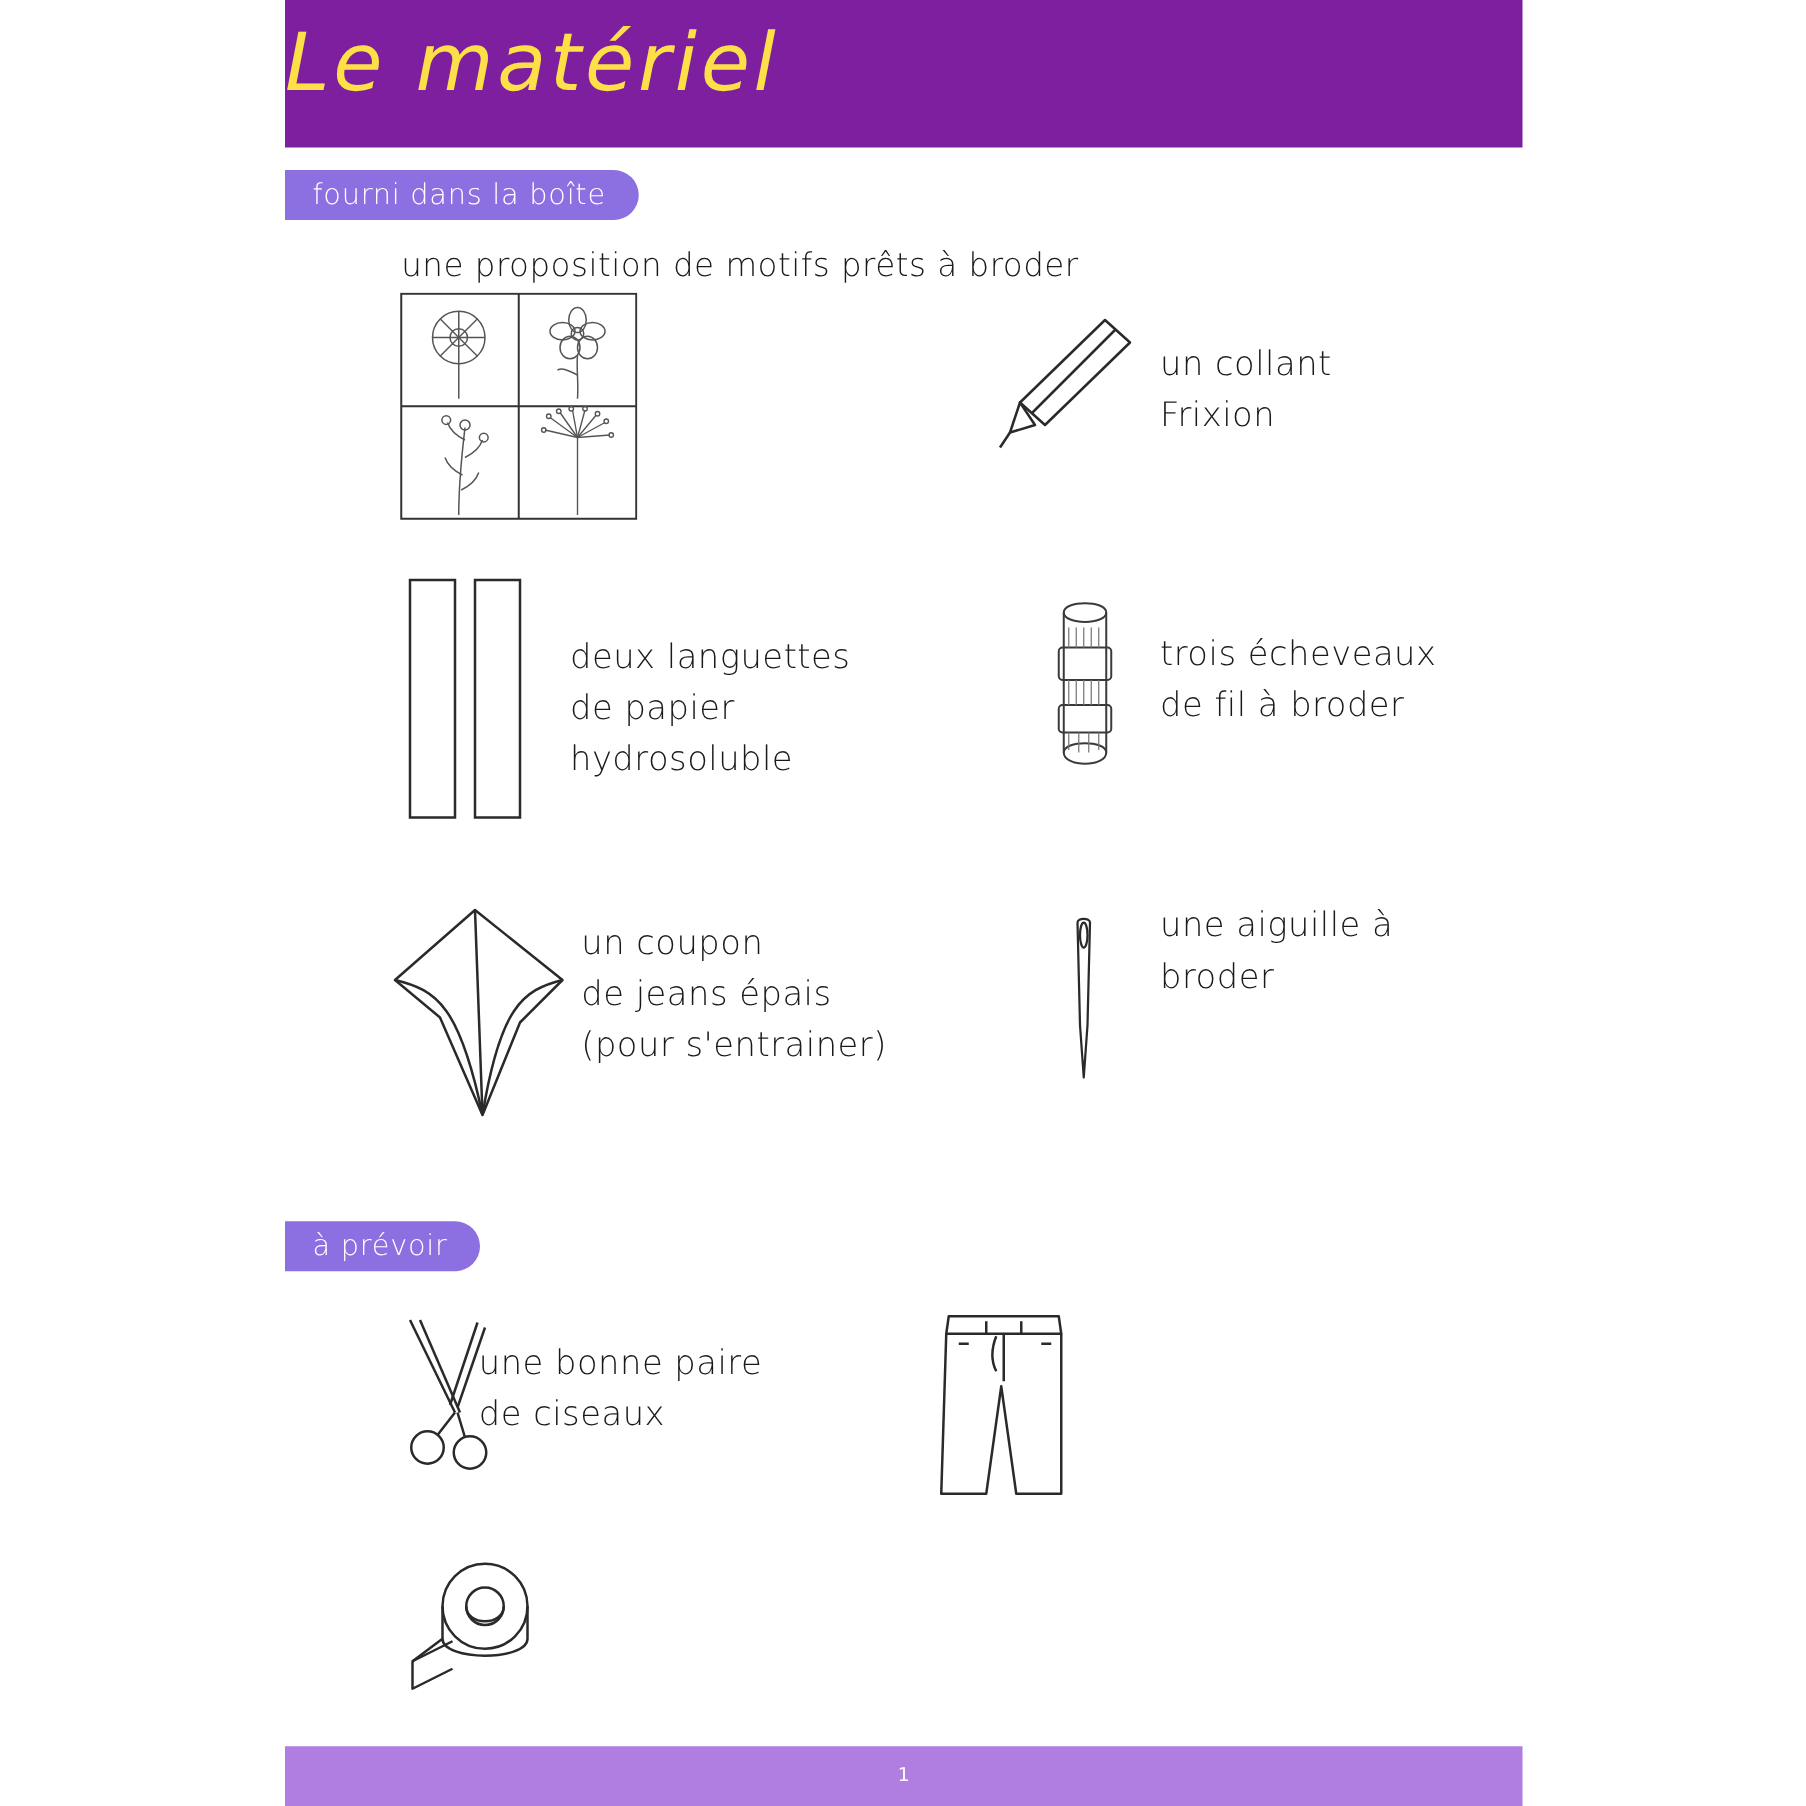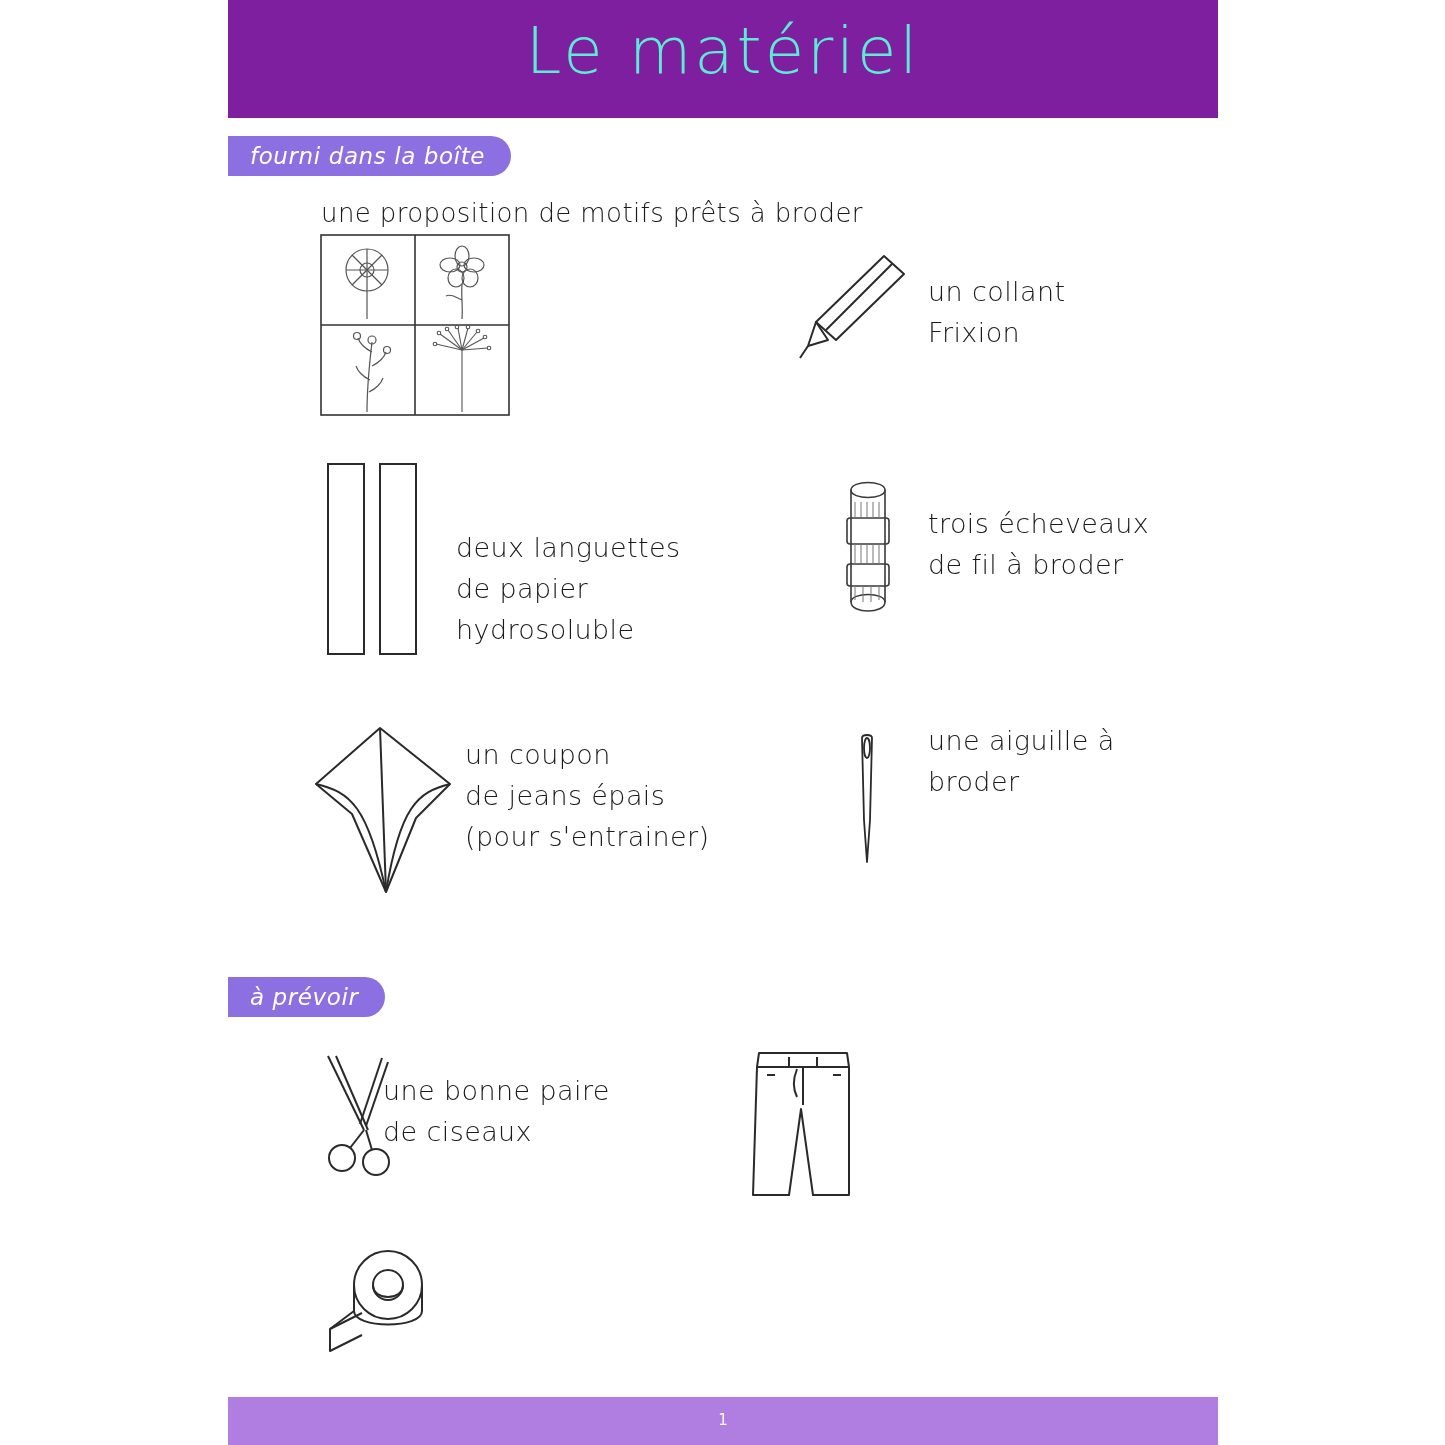--- a/index.html
+++ b/index.html
@@ -36,26 +36,27 @@
     width: 990px;
     height: 118px;
     background: #7d1f9e;
     box-sizing: border-box;
   }
   .header-title {
     position: absolute;
     left: 0;
     right: 0;
     top: 14px;
-    text-align: center;
-    color: #5eead4;
+    text-align: left;
+    color: #fde047;
     font-family: "DejaVu Sans", sans-serif;
     font-size: 64px;
     font-weight: 300;
     letter-spacing: 3px;
+    font-style: italic;
   }
   .footer {
     position: absolute;
     left: 0;
     bottom: 0;
     width: 990px;
     height: 48px;
     background: #b07ee0;
   }
   .footer-num {
@@ -69,21 +70,20 @@
   }
   .section-tag {
     position: absolute;
     background: #8c6fe0;
     color: #ffffff;
     border-radius: 0 22px 22px 0;
     height: 40px;
     line-height: 40px;
     padding: 0 26px 0 22px;
     font-size: 23px;
-    font-style: italic;
     font-weight: 300;
     letter-spacing: 0.6px;
     white-space: nowrap;
   }
   #tag-fourni { left: 0px; top: 136px; }
   #tag-prevoir { left: 0px; top: 977px; }
 
   .caption {
     position: absolute;
     color: #1a1a1a;
@@ -100,21 +100,21 @@
     font-size: 26px;
     font-weight: 300;
     color: #1a1a1a;
     letter-spacing: 0.4px;
   }
   .fig { position: absolute; }
   svg { display: block; }
 
   
   #cap-marqueur { left: 700px; top: 271px; }
-  #cap-languettes { left: 228px; top: 527px; }
+  #cap-languettes { left: 228px; top: 505px; }
   #cap-echeveaux { left: 700px; top: 503px; }
   #cap-coupon { left: 237px; top: 734px; }
   #cap-aiguille { left: 700px; top: 720px; }
   #cap-ciseaux { left: 155px; top: 1070px; }
   #cap-pantalon { left: 600px; top: 1092px; }
   #cap-papier { left: 213px; top: 1258px; }
 
   
   #fig-motifs { left: 92px; top: 234px; }
   #fig-marqueur { left: 560px; top: 248px; }

